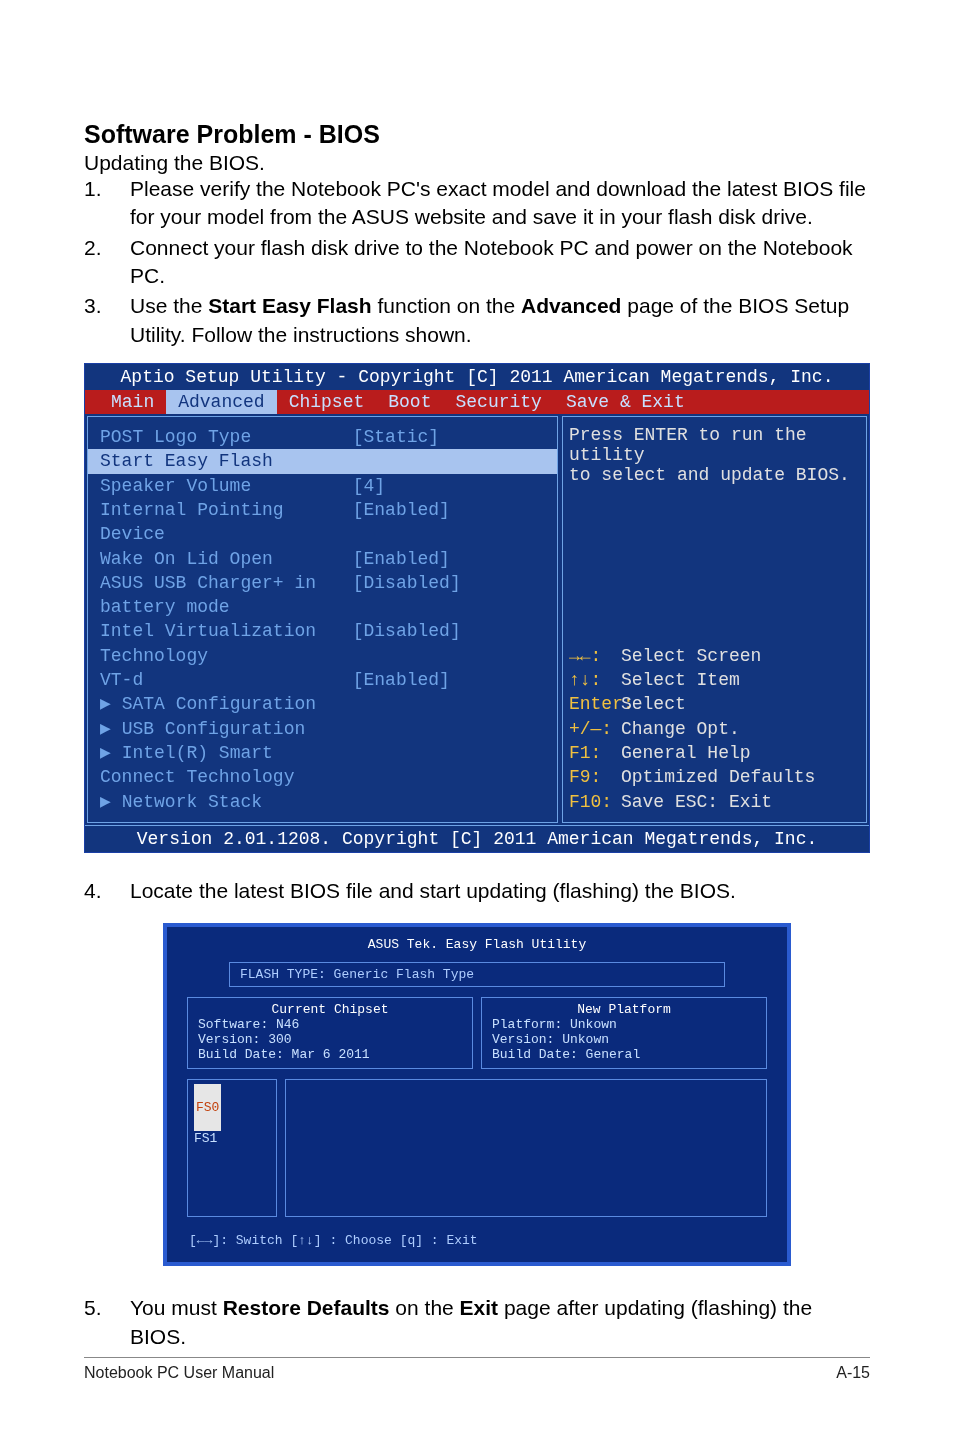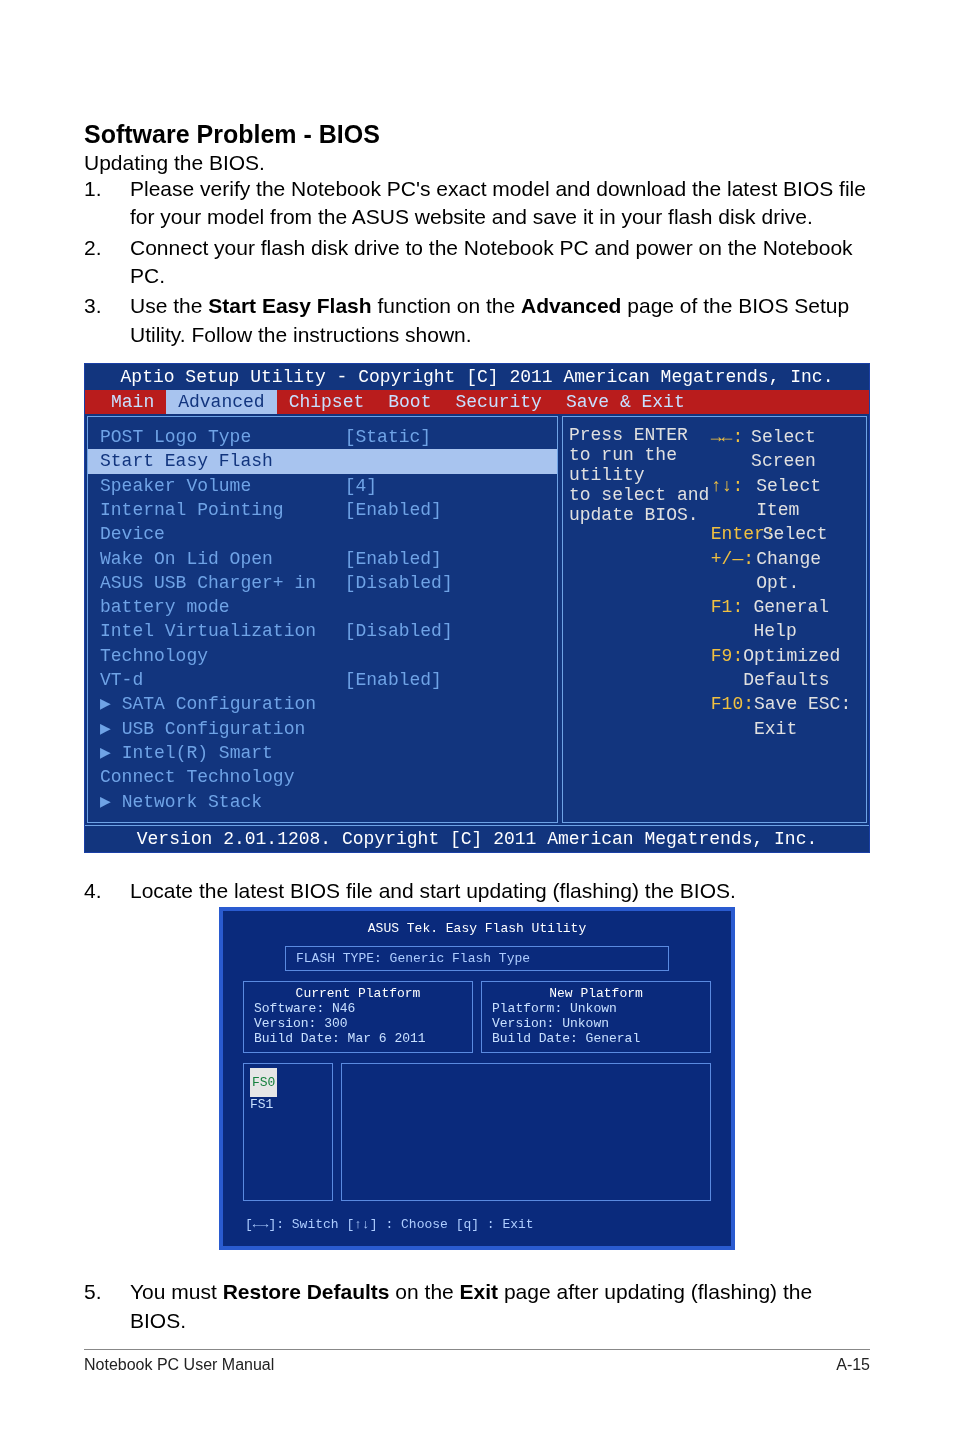--- a/index.html
+++ b/index.html
@@ -50,48 +50,49 @@
     border: 1px solid #6fa3e6;
     margin: 2px;
     padding: 8px 0 8px 0;
   }
   .bios-right {
     flex: 0.9;
     border: 1px solid #6fa3e6;
     margin: 2px;
     padding: 8px 6px;
     display: flex;
-    flex-direction: row;
+    flex-direction: column;
     justify-content: space-between;
   }
   .bios-row {
     display: flex;
     padding: 0 12px;
     line-height: 1.35;
     color: #7fb6ff;
+    gap: 8px;
   }
   .bios-row.blue { color: #6fa3e6; }
   .bios-row.hl { background: #a8c4ef; color: #12357e; }
   .bios-row .label { flex: 0 0 55%; }
   .bios-row .val { flex: 1; }
   .bios-right .hints { color: #e0e0e0; }
   .bios-right .hints .row { display: flex; line-height: 1.35; }
   .bios-right .hints .row .k { width: 52px; }
   .yellow { color: #f0c040; }
   .white { color: #e0e0e0; }
   .bios-foot {
     background: #12357e;
     color: #fff;
     text-align: center;
     padding: 3px 12px;
     border-top: 1px solid #6fa3e6;
   }
   .flash-outer {
-    width: 516px;
-    margin: 2px auto 28px auto;
+    width: 628px;
+    margin: 18px auto 28px auto;
     border: 4px solid #2a5bd0;
     background: #0a2a7c;
     font-family: "Courier New", monospace;
     font-size: 13px;
     color: #c8e0ff;
     padding: 6px;
   }
   .flash-title { color: #fff; text-align: center; padding: 4px 0 10px 0; }
   .flash-typebox {
     border: 1px solid #5a8ae0;
@@ -114,26 +115,26 @@
     min-height: 138px;
     padding: 4px 6px;
     margin: 0 4px;
   }
   .flash-files-right {
     flex: 1;
     border: 1px solid #5a8ae0;
     min-height: 138px;
     margin: 0 4px;
   }
-  .fs0 { background: #e6e6e6; color: #15803d; padding: 7px 2px; display: inline-block; }
+  .fs0 { background: #e6e6e6; color: #c2410c; padding: 16px 2px; display: inline-block; }
   .flash-hints { color: #aecdff; padding: 2px 16px 8px 16px; }
   .footer-line {
     position: absolute;
     left: 84px; right: 84px;
-    bottom: 64px;
+    bottom: 56px;
     border-top: 1px solid #888;
     padding-top: 6px;
     display: flex;
     justify-content: space-between;
     font-size: 16px;
     color: #222;
   }
 </style>
 </head>
 <body>
@@ -268,21 +269,21 @@
     <span class="num">4.</span>
     <span class="txt">Locate the latest BIOS file and start updating (flashing) the BIOS.</span>
   </li>
 </ol>
 
 <div class="flash-outer">
   <div class="flash-title">ASUS Tek. Easy Flash Utility</div>
   <div class="flash-typebox">FLASH TYPE: Generic Flash Type</div>
   <div class="flash-plat-row">
     <div class="flash-plat">
-      <div class="head">Current Platform</div>
+      <div class="head">Current Chipset</div>
       <div>Software:  N46</div>
       <div>Version:   300</div>
       <div>Build Date: Mar 6 2011</div>
     </div>
     <div class="flash-plat">
       <div class="head">New Platform</div>
       <div>Platform:  Unkown</div>
       <div>Version:   Unkown</div>
       <div>Build Date: General</div>
     </div>

